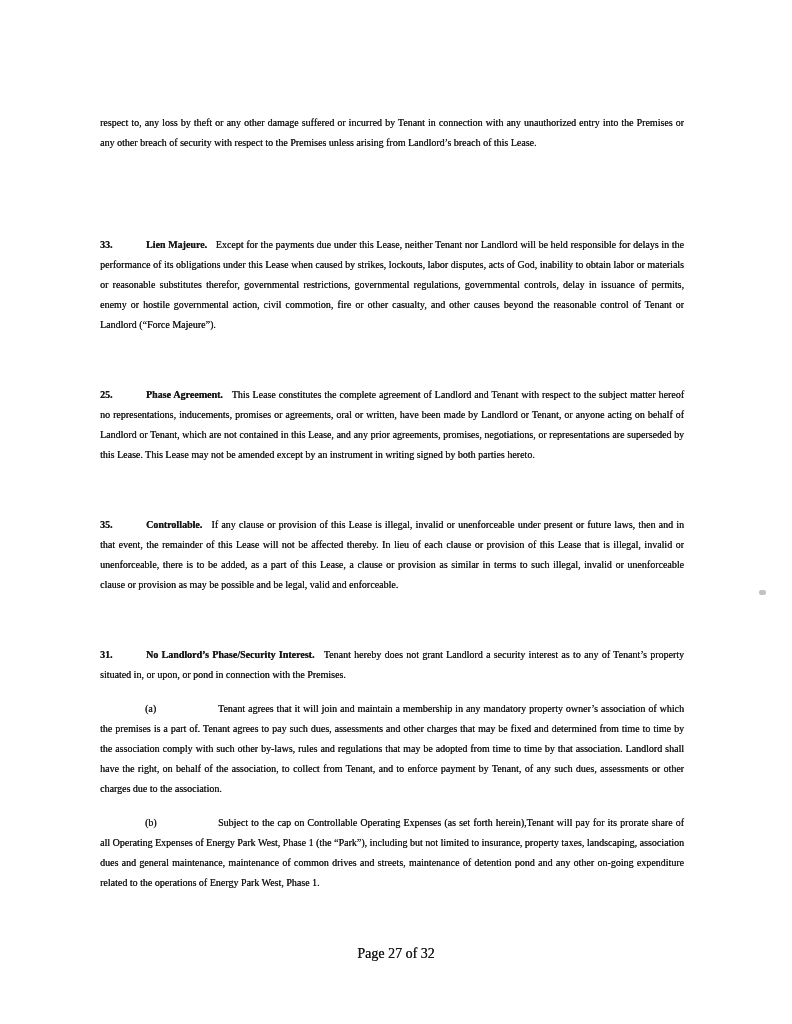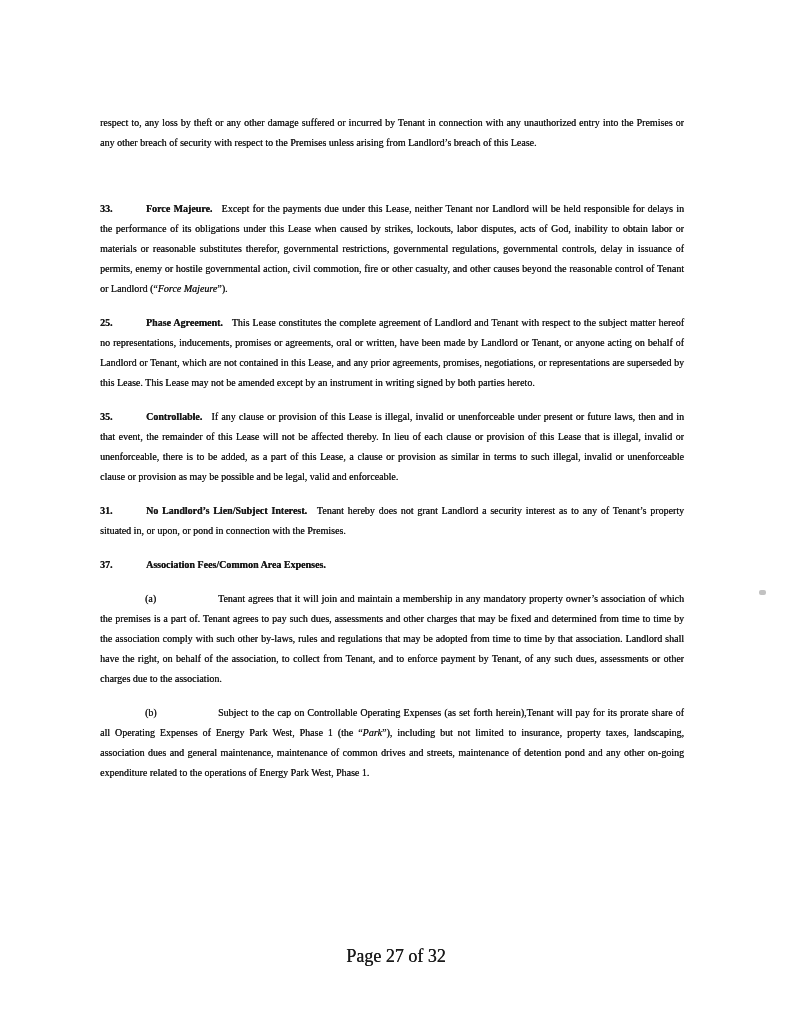--- a/index.html
+++ b/index.html
@@ -29,45 +29,45 @@
   .content p {
     margin: 0 0 14px 0;
   }
   p.intro {
     margin-bottom: 46px;
   }
   .sec-num {
     display: inline-block;
     width: 46px;
     font-weight: bold;
+    margin-top: 36px;
   }
   .sec-head {
     font-weight: bold;
   }
   .sec-body-first {
     padding-left: 6px;
   }
   .tab-sm {
     display: inline-block;
     width: 45px;
   }
   .sub-marker {
     display: inline-block;
     width: 73px;
   }
   .it {
-    font-style: italic;
   }
   .footer {
     position: absolute;
     left: 0;
     top: 946px;
     width: 100%;
     text-align: center;
-    font-size: 18px;
+    font-size: 14px;
     text-shadow: 0.2px 0 0 currentColor;
   }
   .speck {
     position: absolute;
     left: 759px;
     top: 590px;
     width: 7px;
     height: 5px;
     background: #9a9a9a;
     opacity: 0.6;
@@ -76,33 +76,32 @@
 </style>
 </head>
 <body>
 
 <div class="page">
 
   <div class="content">
 
     <p class="intro"><span>respect to, any loss by theft or any other damage suffered or incurred by Tenant in connection with any unauthorized entry into the Premises or any other breach of security with respect to the Premises unless arising from Landlord’s breach of this Lease.</span></p>
 
-    <p><span class="sec-num">33.</span><span class="sec-head">Force Majeure.</span>
+    <p><span class="sec-num">33.</span><span class="sec-head">Lien Majeure.</span>
       <span class="sec-body-first">Except for the payments due under this Lease, neither Tenant nor Landlord will be held responsible for delays in the performance of its obligations under this Lease when caused by strikes, lockouts, labor disputes, acts of God, inability to obtain labor or materials or reasonable substitutes therefor, governmental restrictions, governmental regulations, governmental controls, delay in issuance of permits, enemy or hostile governmental action, civil commotion, fire or other casualty, and other causes beyond the reasonable control of Tenant or Landlord (“</span><span class="it">Force Majeure</span><span>”).</span></p>
 
     <p><span class="sec-num">25.</span><span class="sec-head">Phase Agreement.</span>
       <span class="sec-body-first">This Lease constitutes the complete agreement of Landlord and Tenant with respect to the subject matter hereof no representations, inducements, promises or agreements, oral or written, have been made by Landlord or Tenant, or anyone acting on behalf of Landlord or Tenant, which are not contained in this Lease, and any prior agreements, promises, negotiations, or representations are superseded by this Lease. This Lease may not be amended except by an instrument in writing signed by both parties hereto.</span></p>
 
     <p><span class="sec-num">35.</span><span class="sec-head">Controllable.</span>
       <span class="sec-body-first">If any clause or provision of this Lease is illegal, invalid or unenforceable under present or future laws, then and in that event, the remainder of this Lease will not be affected thereby. In lieu of each clause or provision of this Lease that is illegal, invalid or unenforceable, there is to be added, as a part of this Lease, a clause or provision as similar in terms to such illegal, invalid or unenforceable clause or provision as may be possible and be legal, valid and enforceable.</span></p>
 
-    <p><span class="sec-num">31.</span><span class="sec-head">No Landlord’s Lien/Subject Interest.</span>
+    <p><span class="sec-num">31.</span><span class="sec-head">No Landlord’s Phase/Security Interest.</span>
       <span class="sec-body-first">Tenant hereby does not grant Landlord a security interest as to any of Tenant’s property situated in, or upon, or pond in connection with the Premises.</span></p>
 
-    <p><span class="sec-num">37.</span><span class="sec-head">Association Fees/Common Area Expenses.</span></p>
 
     <p><span class="tab-sm"></span><span class="sub-marker">(a)</span><span>Tenant agrees that it will join and maintain a membership in any mandatory property owner’s association of which the premises is a part of. Tenant agrees to pay such dues, assessments and other charges that may be fixed and determined from time to time by the association comply with such other by-laws, rules and regulations that may be adopted from time to time by that association. Landlord shall have the right, on behalf of the association, to collect from Tenant, and to enforce payment by Tenant, of any such dues, assessments or other charges due to the association.</span></p>
 
     <p><span class="tab-sm"></span><span class="sub-marker">(b)</span><span>Subject to the cap on Controllable Operating Expenses (as set forth herein),Tenant will pay for its prorate share of all Operating Expenses of Energy Park West, Phase 1 (the “</span><span class="it">Park</span><span>”), including but not limited to insurance, property taxes, landscaping, association dues and general maintenance, maintenance of common drives and streets, maintenance of detention pond and any other on-going expenditure related to the operations of Energy Park West, Phase 1.</span></p>
 
   </div>
 
   <div class="speck"></div>
 
   <div class="footer">Page 27 of 32</div>

